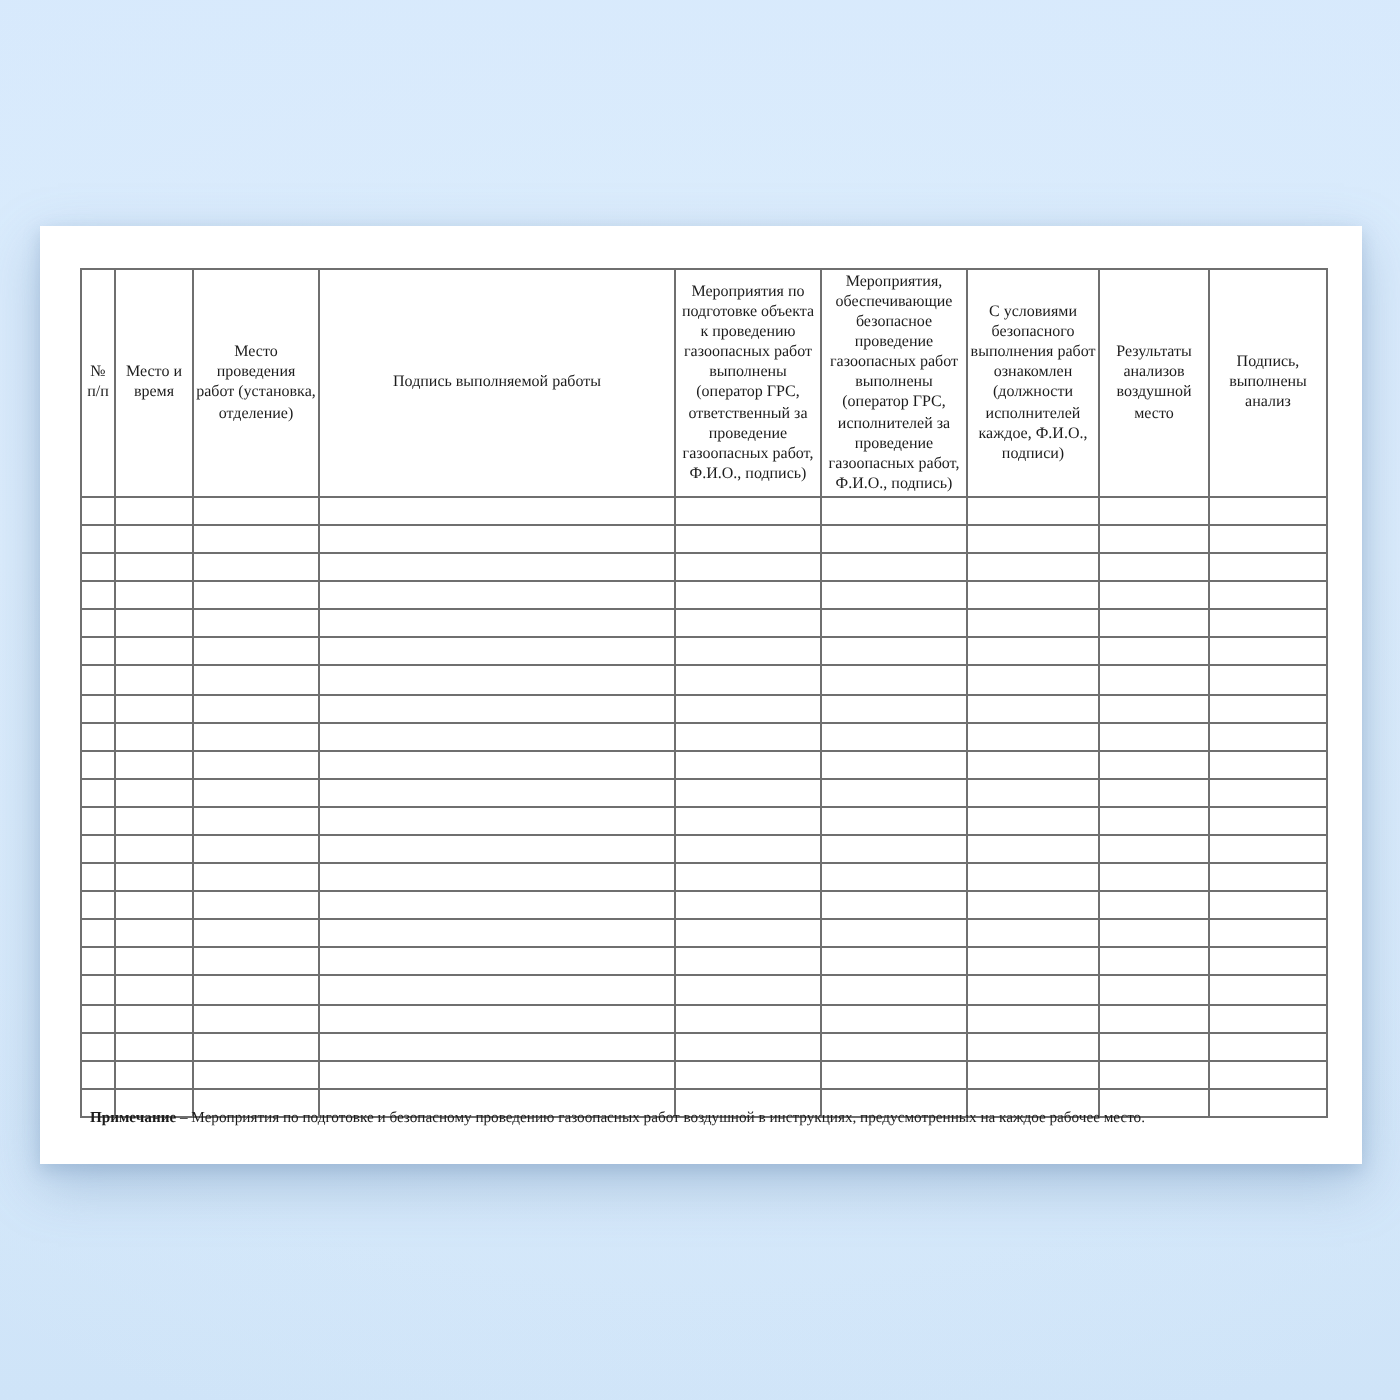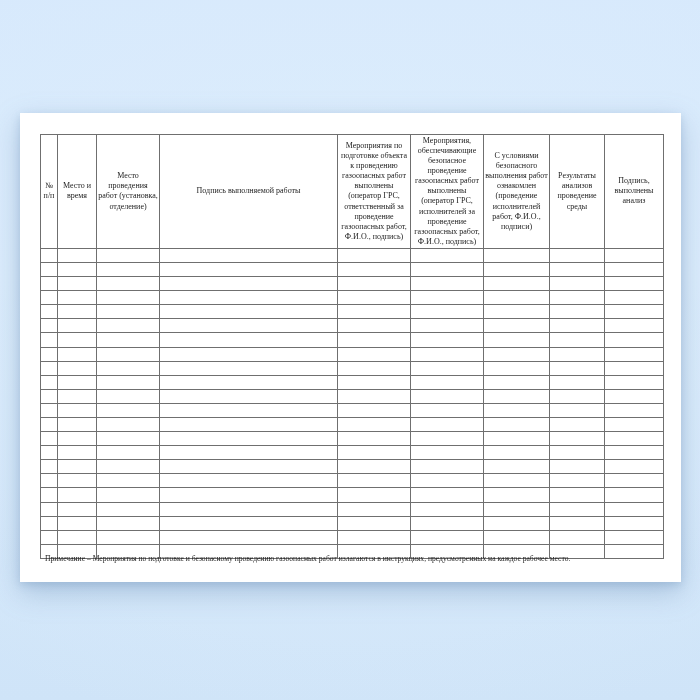--- a/index.html
+++ b/index.html
@@ -56,21 +56,21 @@
   }
   .footnote{
     position:absolute;
     left:25px; top:441px;
     width:615px;
     margin:0;
     font-size:7.6px;
     line-height:1.3;
     color:#1c1c1c;
   }
-  .footnote b{ font-weight:normal; }
+  .footnote b{ font-weight:bold; }
 </style>
 </head>
 <body>
 
 <div class="stage">
   <div class="paper">
 
     <table class="log-table">
       <colgroup id="cols">
           <col style="width: 17px;">
@@ -84,22 +84,22 @@
           <col style="width: 59px;">
         </colgroup>
       <thead>
         <tr id="header-row">
             <th>№ п/п</th>
             <th>Место и время</th>
             <th>Место проведения работ (установка, отделение)</th>
             <th>Подпись выполняемой работы</th>
             <th>Мероприятия по подготовке объекта к проведению газоопасных работ выполнены (оператор ГРС, ответственный за проведение газоопасных работ, Ф.И.О., подпись)</th>
             <th>Мероприятия, обеспечивающие безопасное проведение газоопасных работ выполнены (оператор ГРС, исполнителей за проведение газоопасных работ, Ф.И.О., подпись)</th>
-            <th>С условиями безопасного выполнения работ ознакомлен (проведение исполнителей работ, Ф.И.О., подписи)</th>
-            <th>Результаты анализов проведение среды</th>
+            <th>С условиями безопасного выполнения работ ознакомлен (должности исполнителей каждое, Ф.И.О., подписи)</th>
+            <th>Результаты анализов воздушной место</th>
             <th>Подпись, выполнены анализ</th>
           </tr>
       </thead>
       <tbody id="body-rows">
           <tr>
             <td></td>
             <td></td>
             <td></td>
             <td></td>
             <td></td>
@@ -335,16 +335,16 @@
             <td></td>
             <td></td>
             <td></td>
             <td></td>
             <td></td>
             <td></td>
           </tr>
         </tbody>
     </table>
 
-    <p class="footnote"><b>Примечание</b> <span>– Мероприятия по подготовке и безопасному проведению газоопасных работ излагаются в инструкциях, предусмотренных на каждое рабочее место.</span></p>
+    <p class="footnote"><b>Примечание</b> <span>– Мероприятия по подготовке и безопасному проведению газоопасных работ воздушной в инструкциях, предусмотренных на каждое рабочее место.</span></p>
 
   </div>
 </div>
 
 </body></html>

